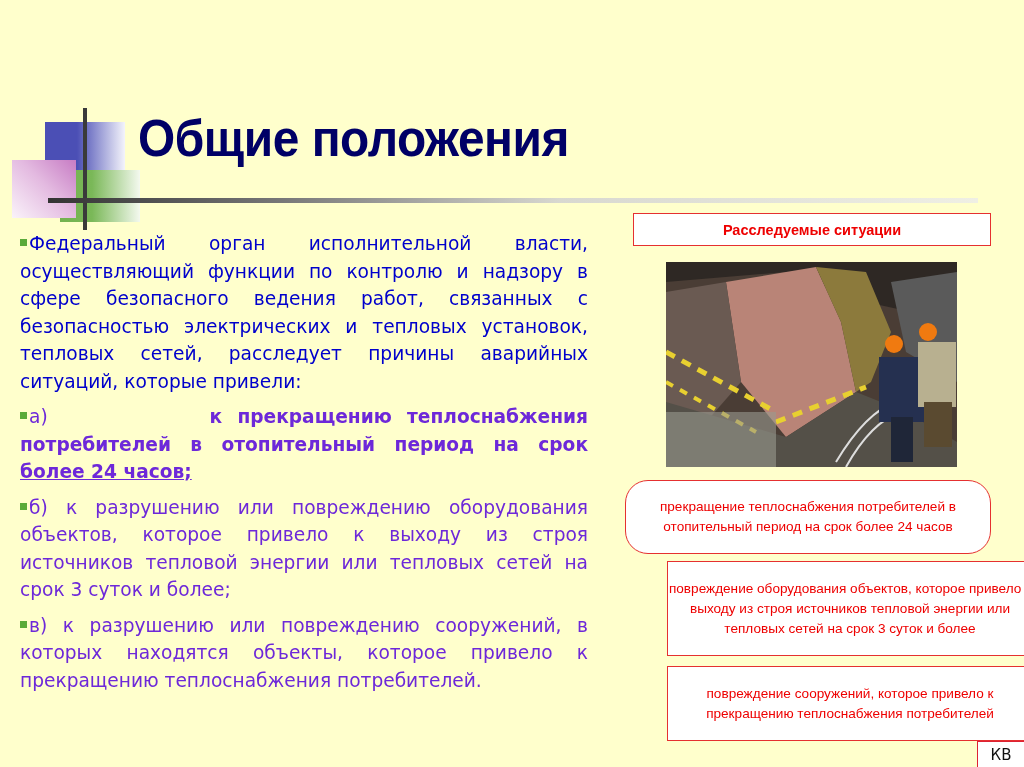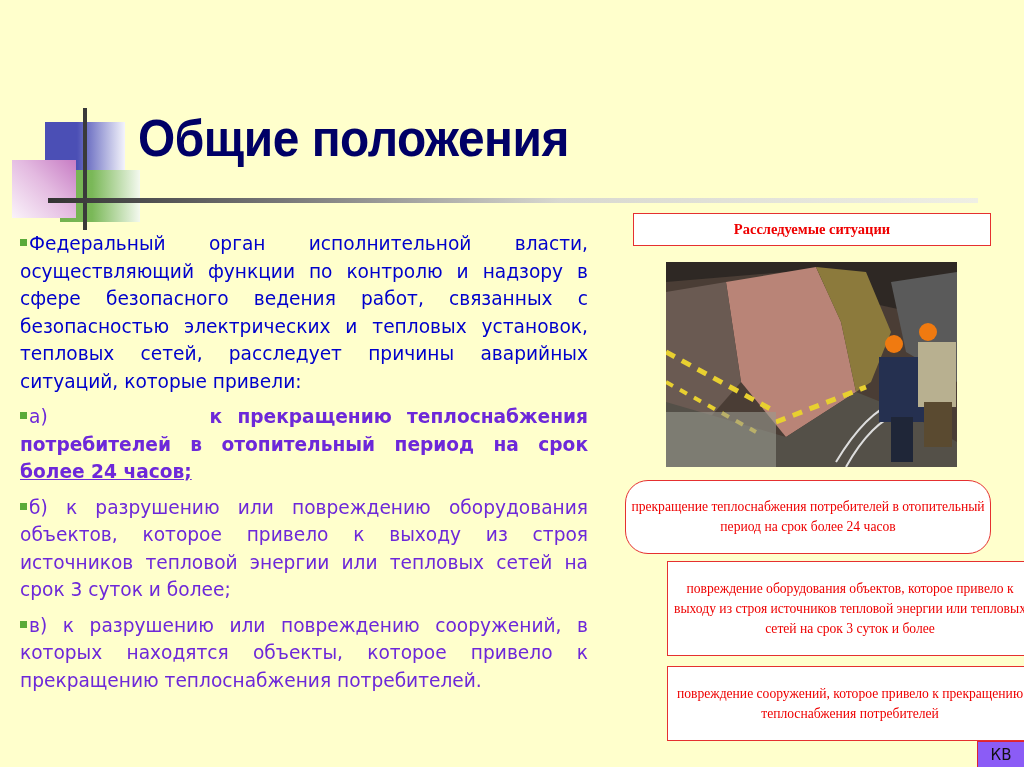--- a/index.html
+++ b/index.html
@@ -40,38 +40,38 @@
     .para.red { color: #6d28d9; }
     .bullet {
       display: inline-block; width: 7px; height: 7px; background: #5aaa3a;
       vertical-align: middle; margin-right: 2px; position: relative; top: -2px;
     }
     .underline { text-decoration: underline; }
 
     .box {
       position: absolute; background: #ffffff; border: 1.5px solid #e53030;
       color: #ee0000; text-align: center;
-      font-family: Liberation Serif, serif;
+      font-family: Liberation Sans, sans-serif;
       box-sizing: border-box;
       display: flex; align-items: center; justify-content: center;
     }
     .box-head { left: 633px; top: 213px; width: 358px; height: 33px;
       font-weight: bold; font-size: 14.5px; }
     .box-1 { left: 625px; top: 480px; width: 366px; height: 74px; font-size: 13.6px; line-height: 20px; border-radius: 23px; }
     .box-2 { left: 625px; top: 561px; width: 366px; height: 95px; font-size: 13.6px; line-height: 20px; margin-left: 42px; }
     .box-3 { left: 625px; top: 666px; width: 366px; height: 75px; font-size: 13.6px; line-height: 20px; margin-left: 42px; }
 
     .photo {
       position: absolute; left: 666px; top: 262px; width: 291px; height: 205px;
       overflow: hidden; background: #3b302a;
     }
 
     .kv {
       position: absolute; left: 977px; top: 741px; width: 47px; height: 26px;
-      background: #8b5cf6; border-top: 1px solid #d23; border-left: 1px solid #d23;
+      background: #ffffff; border-top: 1px solid #d23; border-left: 1px solid #d23;
       color: #111; font-size: 15px; display: flex; align-items: center; justify-content: center;
       box-sizing: border-box;
     }
   </style>
 </head>
 <body>
 
 <div class="slide">
 
   <div class="deco sq-blue"></div>

